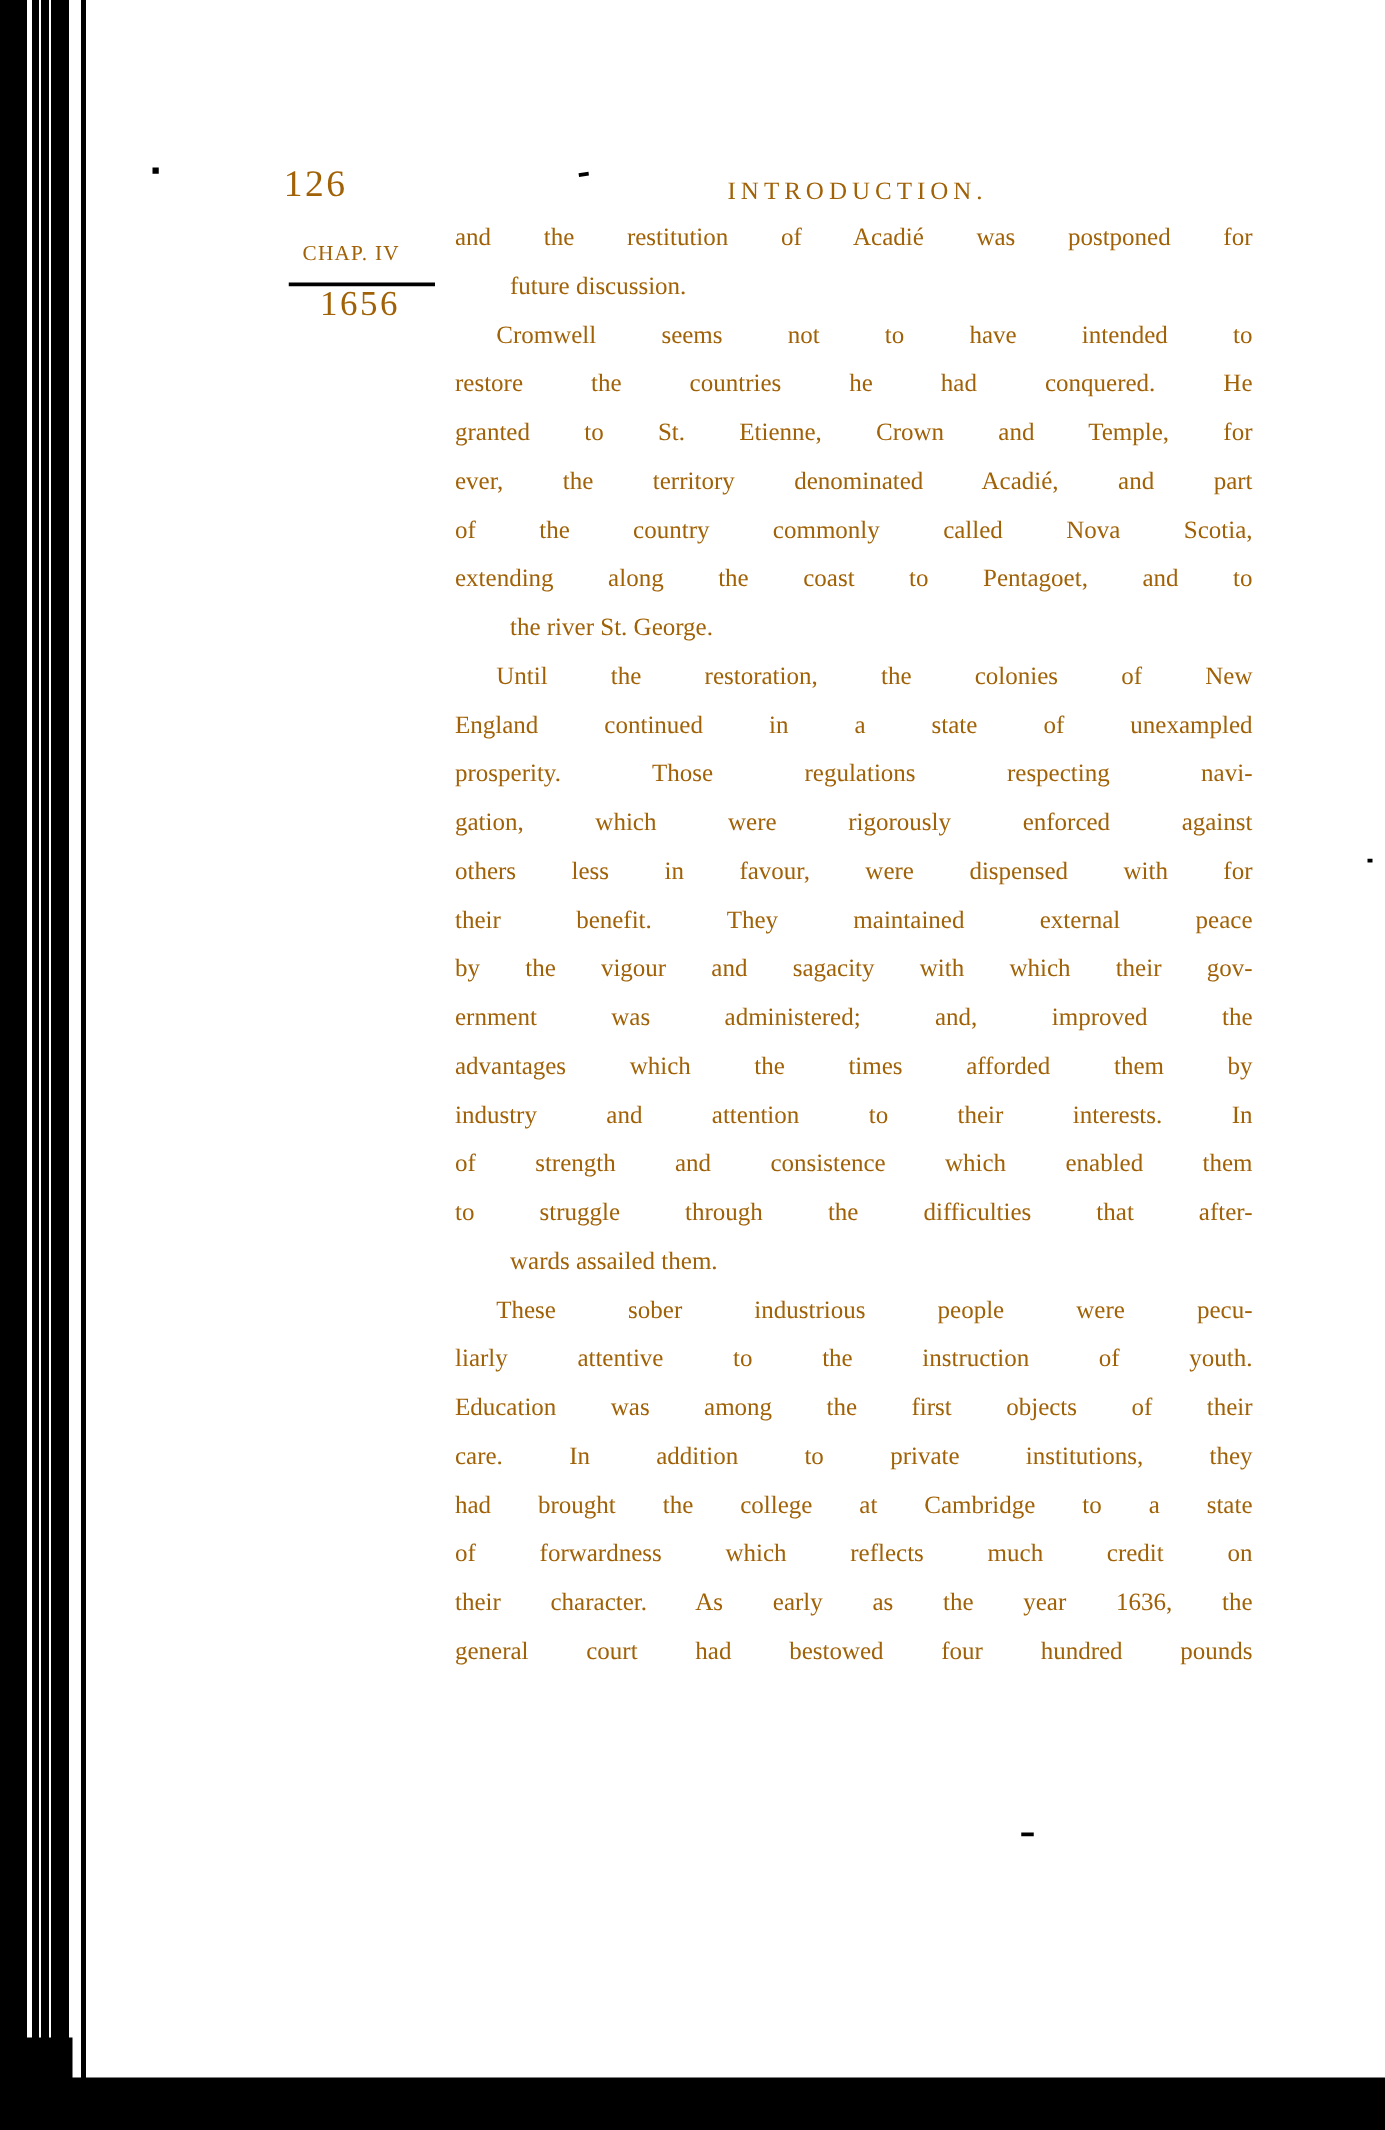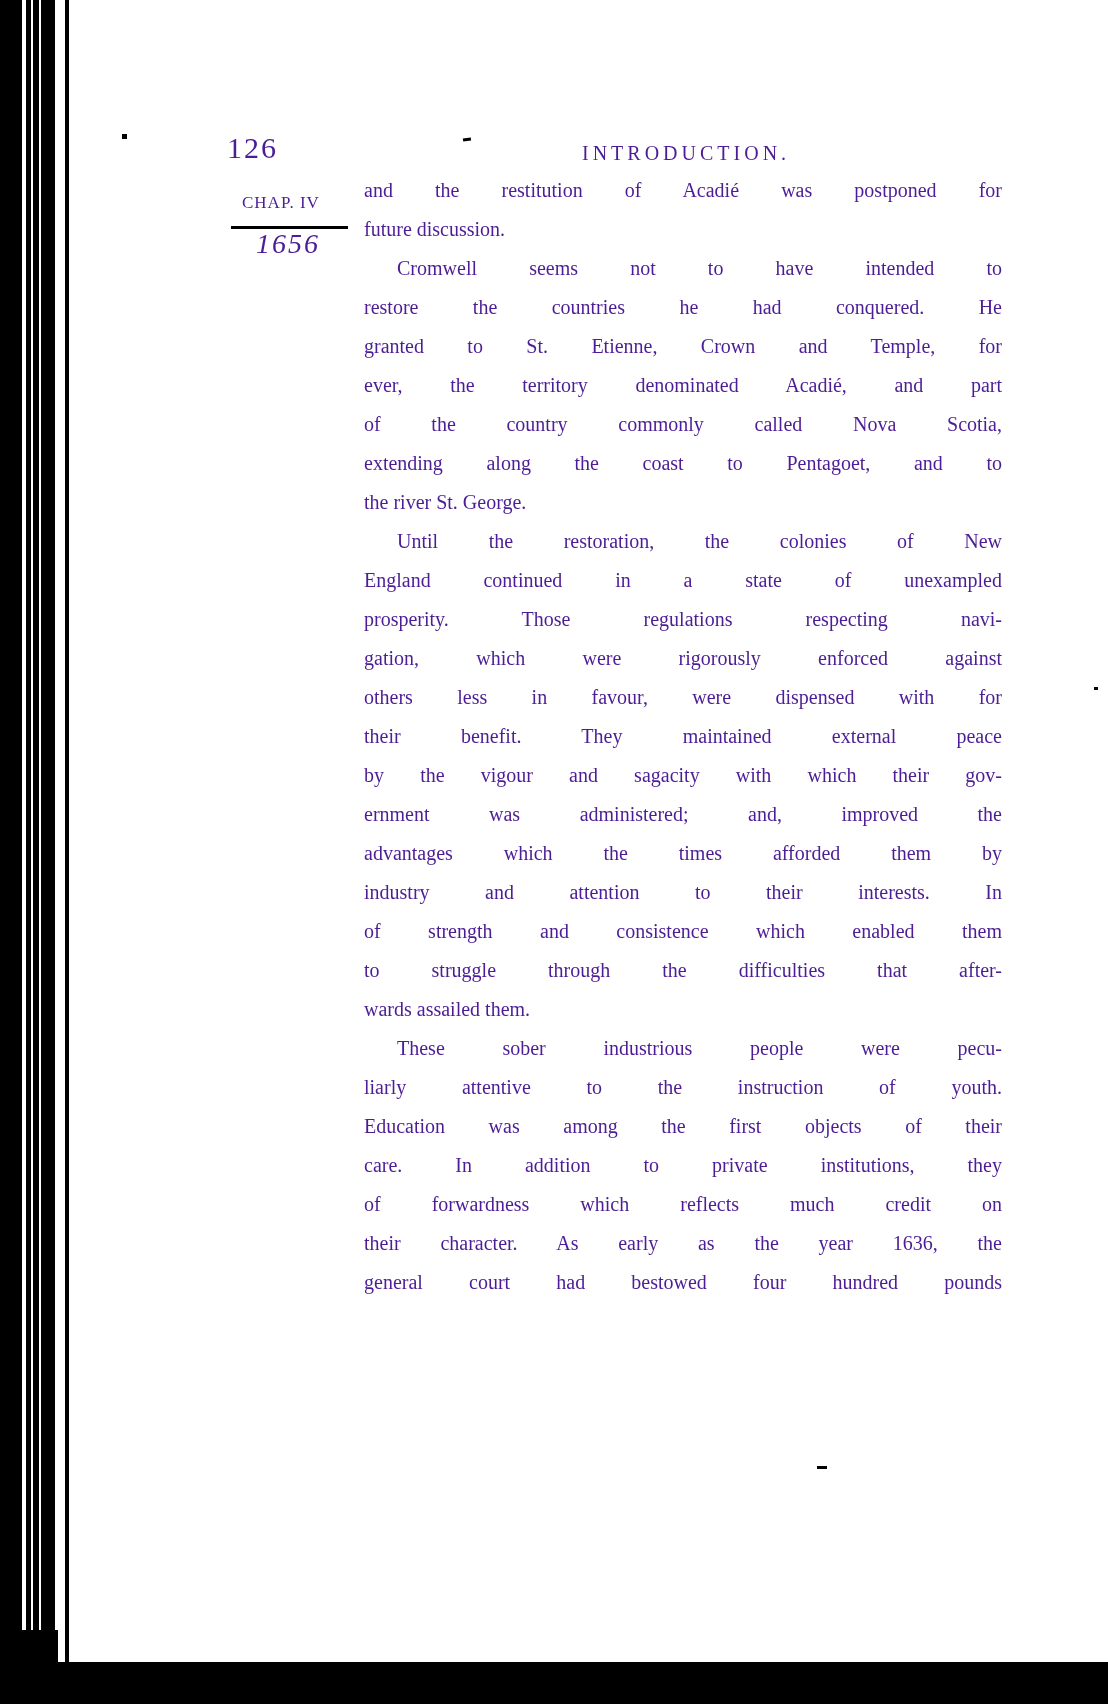--- a/index.html
+++ b/index.html
@@ -3,21 +3,21 @@
 <meta charset="utf-8">
 <style>
   html, body { margin: 0; padding: 0; background: #ffffff; }
   .page {
     position: relative;
     width: 1108px;
     height: 1704px;
     background: #ffffff;
     overflow: hidden;
     font-family: "Liberation Serif", "DejaVu Serif", serif;
-    color: #4c1d95;
+    color: #a16207;
   }
   
   .gutter {
     position: absolute; left: 0; top: 0; width: 72px; height: 1704px;
     background: linear-gradient(to right,
       #000 0px, #000 22px,
       #fff 22px, #fff 26px,
       #000 26px, #000 31px,
       #fff 31px, #fff 33px,
       #000 33px, #000 39px,
@@ -48,33 +48,33 @@
   .chap {
     position: absolute; left: 242px; top: 193px;
     font-size: 17px; line-height: 20px; letter-spacing: 1px;
   }
   .margin-rule {
     position: absolute; left: 231px; top: 226px; width: 117px; height: 3px;
     background: #000;
   }
   .year {
     position: absolute; left: 256px; top: 229px;
-    font-size: 28px; line-height: 30px; letter-spacing: 2px; font-style: italic;
+    font-size: 28px; line-height: 30px; letter-spacing: 2px;
   }
   .bodycol {
     position: absolute; left: 364px; top: 171px; width: 638px;
     font-size: 20px;
   }
   .bl {
     width: 638px; height: 39px; line-height: 39px;
     white-space: normal;
     text-align: justify;
     text-align-last: justify;
   }
-  .bl.end { text-align-last: left; }
+  .bl.end { text-align-last: left; margin-left: 44px; }
   .bl.ind { text-indent: 33px; font-family: Liberation Serif, serif; }
   .speck { position: absolute; background: #000; }
   .speck.s1 { left: 463px; top: 138px; width: 8px;  height: 3px; transform: rotate(-8deg); }
   .speck.s2 { left: 122px; top: 134px; width: 5px;  height: 5px; }
   .speck.s3 { left: 817px; top: 1466px; width: 10px; height: 3px; }
   .speck.s4 { left: 1094px; top: 687px; width: 4px; height: 3px; }
 </style>
 </head>
 <body>
 
@@ -121,18 +121,19 @@
     <div class="bl">advantages which the times afforded them by</div>
     <div class="bl">industry and attention to their interests.  In</div>
     <div class="bl">of strength and consistence which enabled them</div>
     <div class="bl">to struggle through the difficulties that after-</div>
     <div class="bl end">wards assailed them.</div>
 
     <div class="bl ind">These sober industrious people were pecu-</div>
     <div class="bl">liarly attentive to the instruction of youth.</div>
     <div class="bl">Education was among the first objects of their</div>
     <div class="bl">care.  In addition to private institutions, they</div>
+    <div class="bl">had brought the college at Cambridge to a state</div>
     <div class="bl">of forwardness which reflects much credit on</div>
     <div class="bl">their character.  As early as the year 1636, the</div>
     <div class="bl">general court had bestowed four hundred pounds</div>
   </div>
 
 </div>
 
 </body></html>

